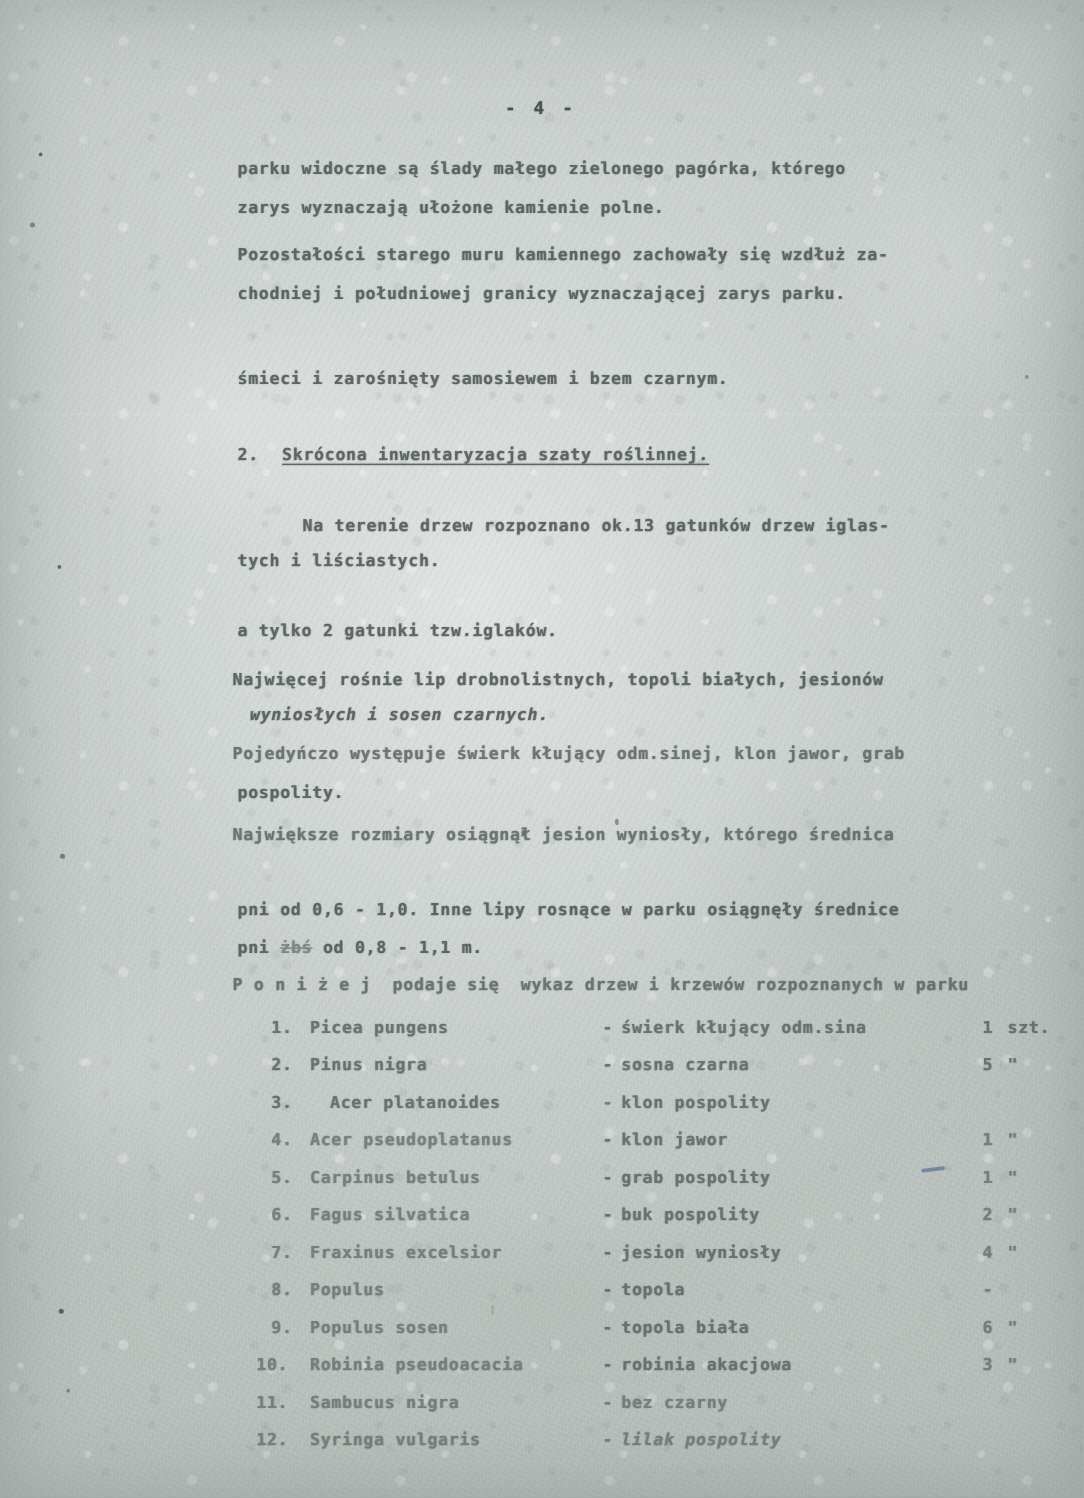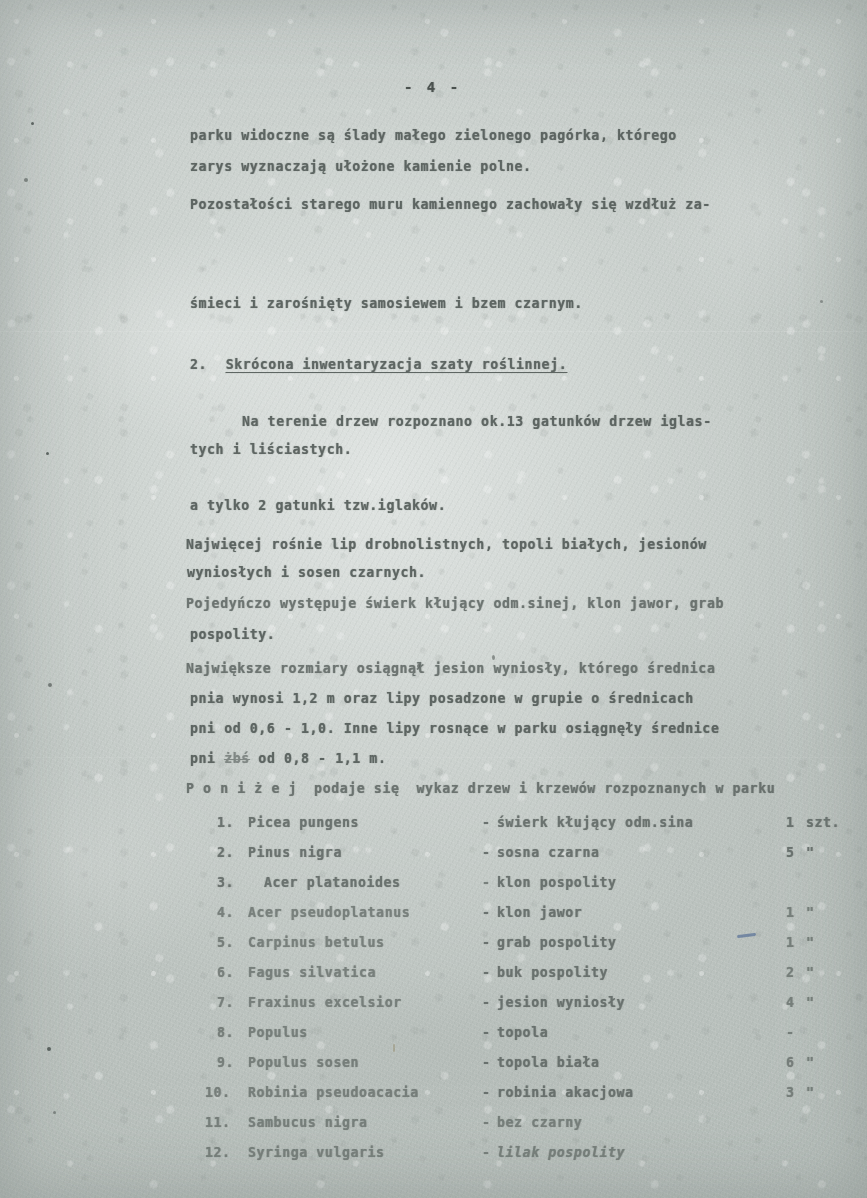--- a/index.html
+++ b/index.html
@@ -178,36 +178,36 @@
   <div class="streak" style="top:331px;"></div>
   <div class="streak" style="top:757px; opacity:.6;"></div>
 
   <div class="typescript">
 
     <div class="tline page-num" style="left:404px; top:80px; font-size:14px;">- 4 -</div>
 
     <div class="tline fade-1" style="left:190px; top:129px;">parku widoczne są ślady małego zielonego pagórka, którego</div>
     <div class="tline fade-1" style="left:190px; top:160px;">zarys wyznaczają ułożone kamienie polne.</div>
     <div class="tline fade-1" style="left:190px; top:198px;">Pozostałości starego muru kamiennego zachowały się wzdłuż za-</div>
+    <div class="tline fade-1" style="left:190px; top:229px;">chodniej i południowej granicy wyznaczającej zarys parku.</div>
     <div class="tline fade-1" style="left:190px; top:297px;">śmieci i zarośnięty samosiewem i bzem czarnym.</div>
 
     <div style="position:absolute; left:190px; top:358px;">
       <span class="tline fade-1" style="position:relative; left:0; top:0;">2.</span>
       <span class="tline fade-1 heading-underline" style="position:relative; left:0; top:0; margin-left:10px;">Skrócona inwentaryzacja szaty roślinnej.</span>
     </div>
 
     <div class="tline fade-1" style="left:242px; top:415px;">Na terenie drzew rozpoznano ok.13 gatunków drzew iglas-</div>
     <div class="tline fade-1" style="left:190px; top:443px;">tych i liściastych.</div>
     <div class="tline fade-1" style="left:190px; top:499px;">a tylko 2 gatunki tzw.iglaków.</div>
     <div class="tline fade-1" style="left:186px; top:538px;">Najwięcej rośnie lip drobnolistnych, topoli białych, jesionów</div>
-    <div class="tline fade-1" style="left:187px; top:566px;">wyniosłych i sosen czarnych.</div>
+    <div class="tline fade-1" style="left:200px; top:566px;font-style:italic;">wyniosłych i sosen czarnych.</div>
     <div class="tline fade-2" style="left:186px; top:597px;">Pojedyńczo występuje świerk kłujący odm.sinej, klon jawor, grab</div>
     <div class="tline fade-1" style="left:190px; top:628px;">pospolity.</div>
     <div class="tline fade-2" style="left:186px; top:662px;">Największe rozmiary osiągnął jesion wyniosły, którego średnica</div>
-    <div class="tline fade-1" style="left:190px; top:692px;">pnia wynosi 1,2 m oraz lipy posadzone w grupie o średnicach</div>
     <div class="tline fade-1" style="left:190px; top:722px;">pni od 0,6 - 1,0. Inne lipy rosnące w parku osiągnęły średnice</div>
 
     <div style="position:absolute; left:190px; top:752px;">
       <span class="tline fade-1" style="position:relative;">pni </span><span class="tline fade-1 strike" style="position:relative;">żbś</span><span class="tline fade-1" style="position:relative;"> od 0,8 - 1,1 m.</span>
     </div>
 
     <div class="tline fade-2" style="left:186px; top:782px;">P o n i ż e j  podaje się  wykaz drzew i krzewów rozpoznanych w parku</div>
 
     <div class="tline sp-num fade-2" style="left:217px; top:816px;">1.</div>
     <div class="tline sp-lat fade-2" style="left:248px; top:816px;">Picea pungens</div>

